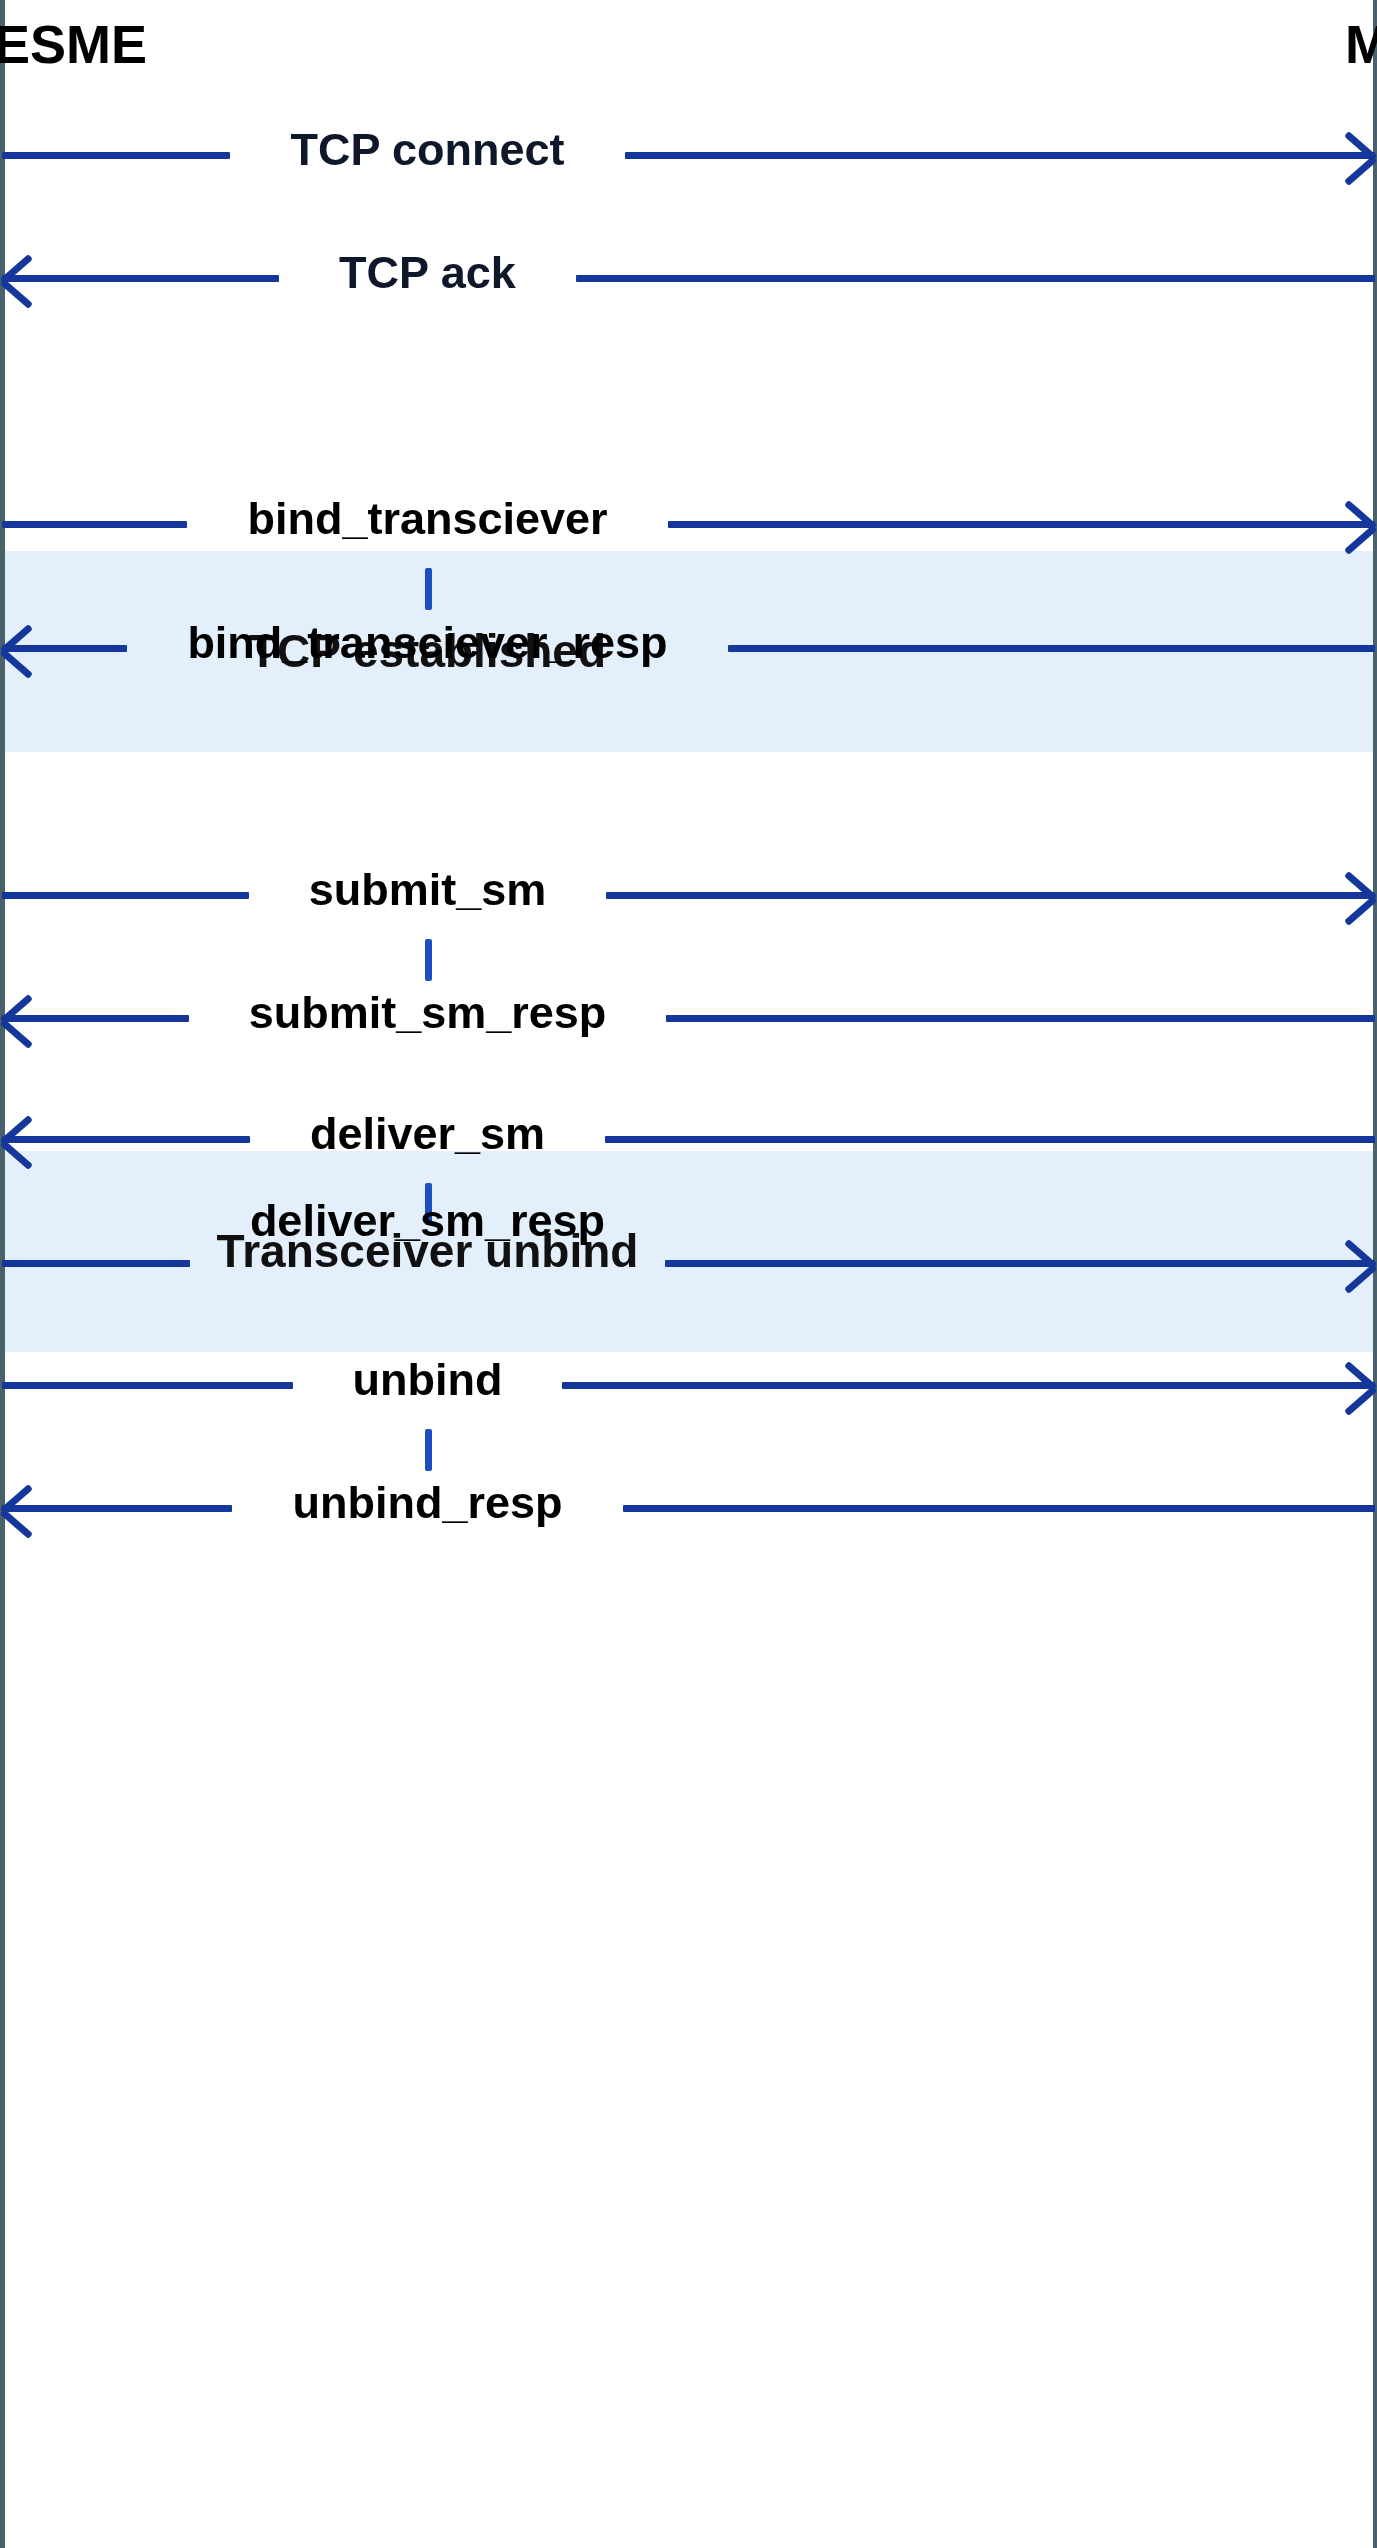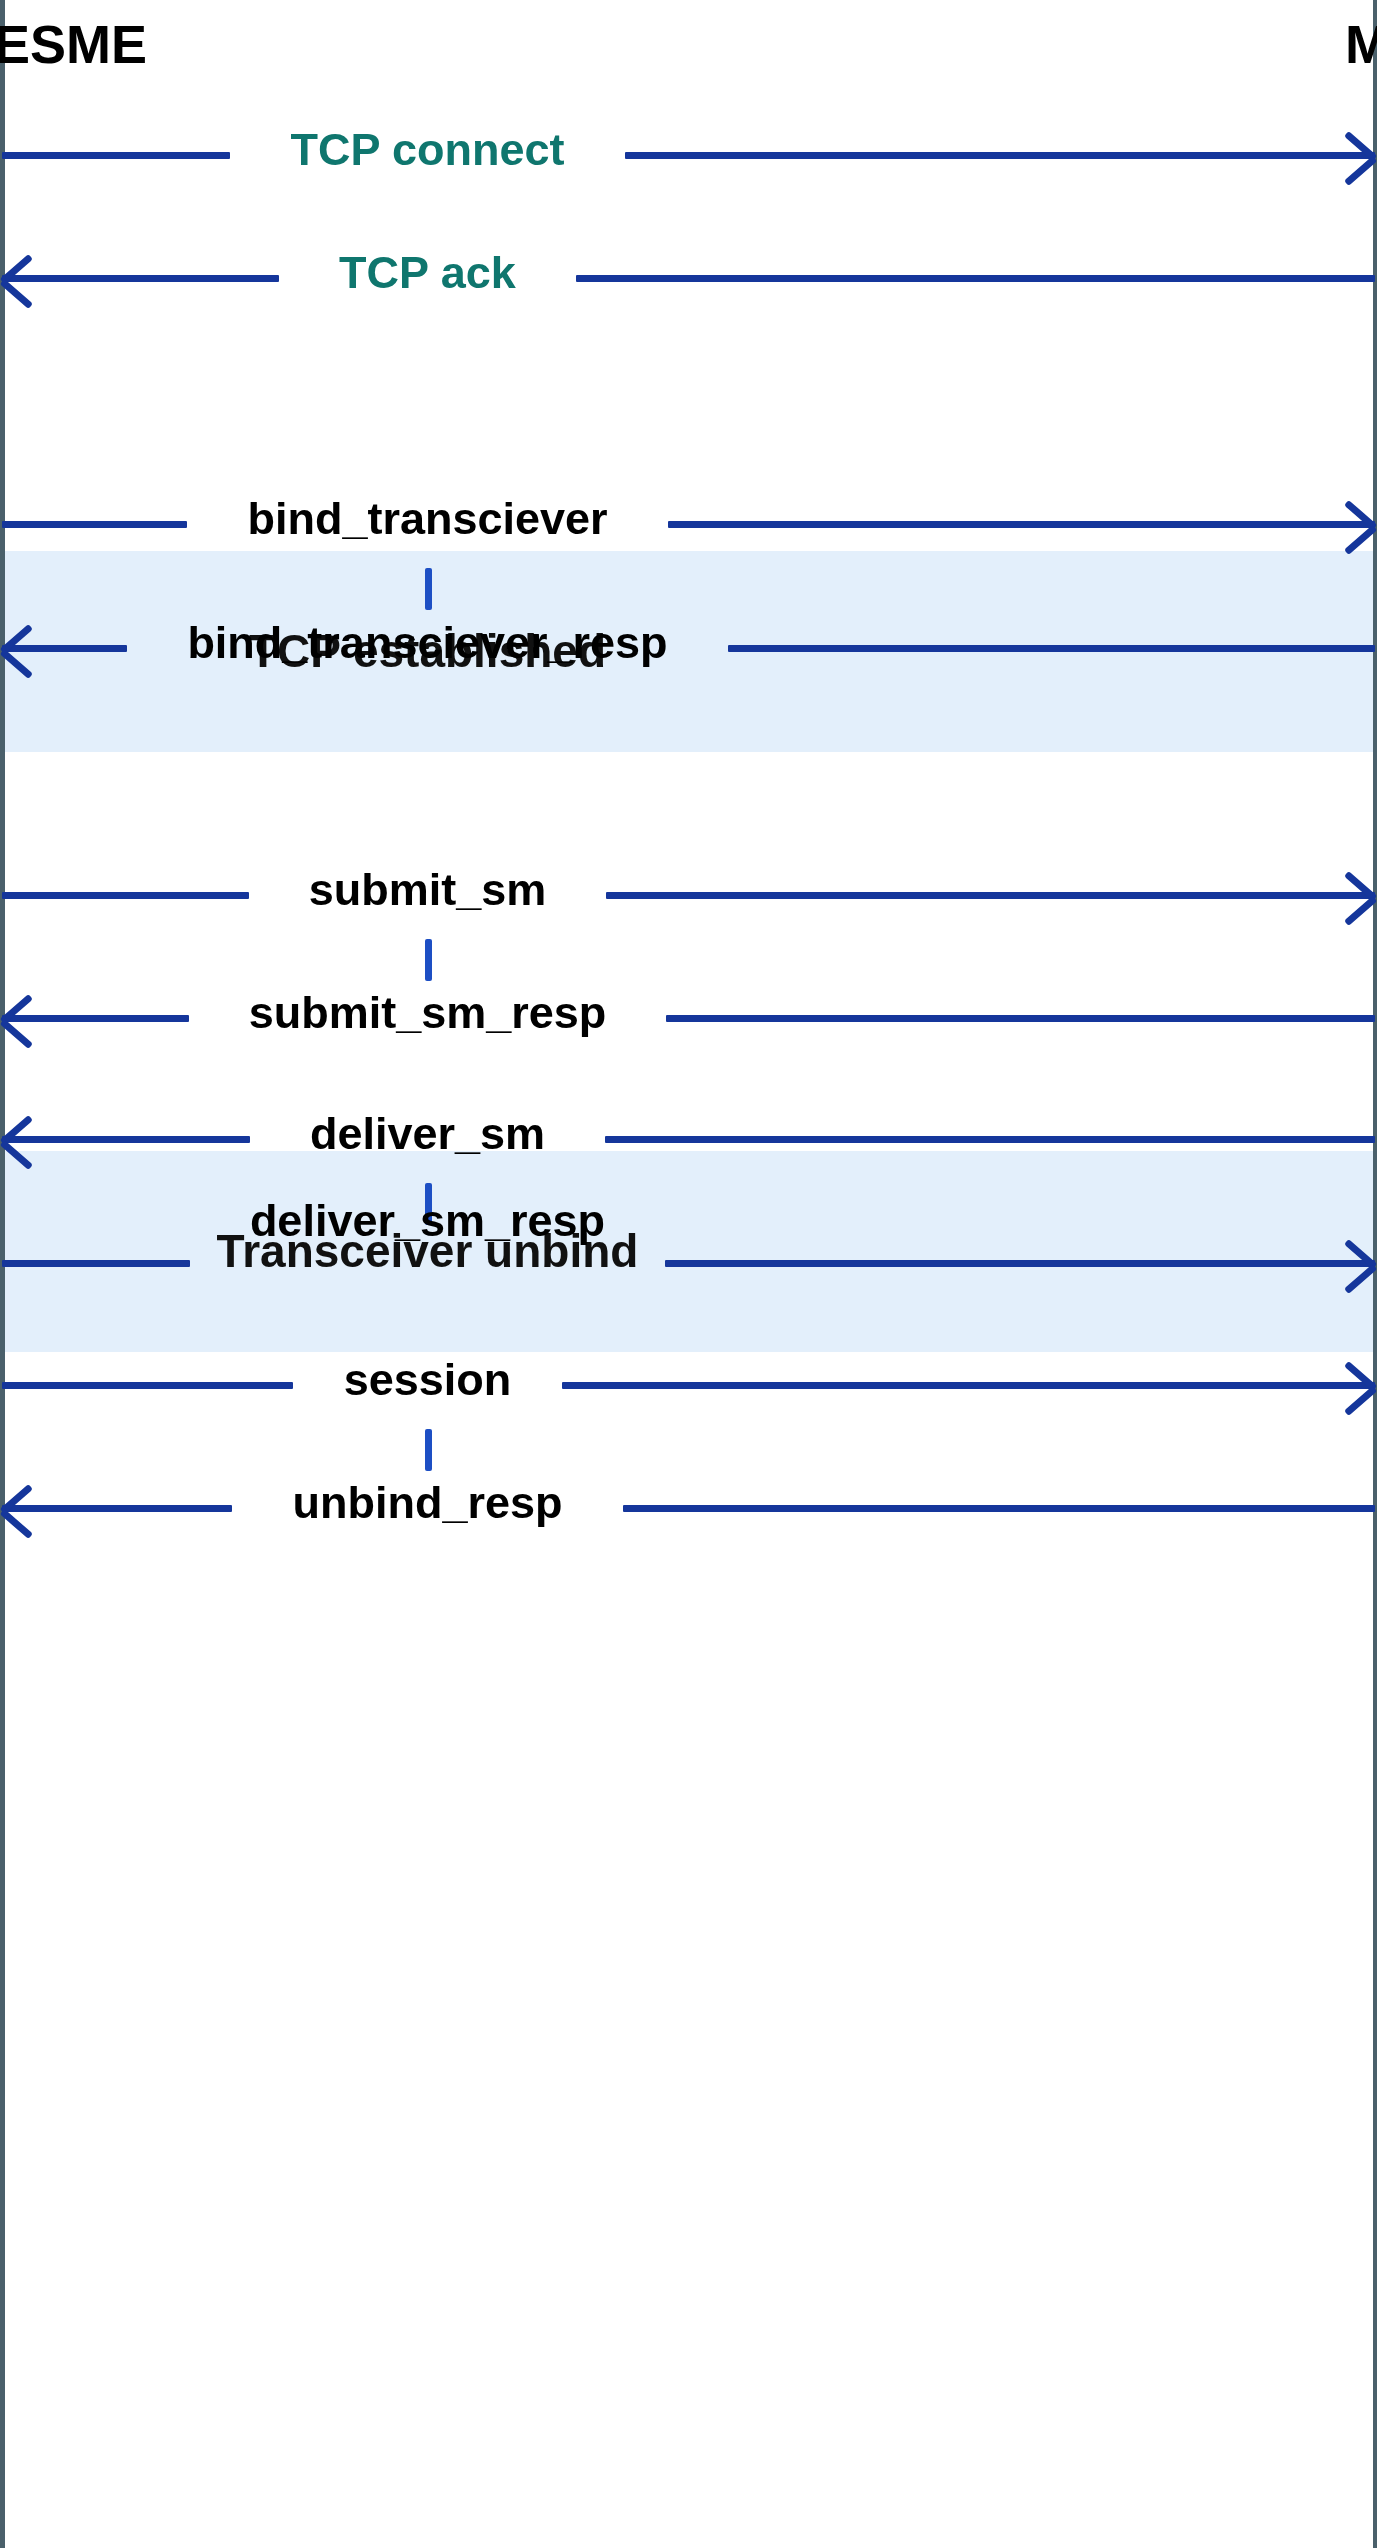--- a/index.html
+++ b/index.html
@@ -60,21 +60,21 @@
     position:absolute;
     left:0;width:855px;
     text-align:center;
     font-size:45px;
     font-weight:700;
     color:#000000;
     white-space:nowrap;
     line-height:1;
   }
   .msg-label.faded{
-    color:#0f766e;
+    color:#0f172a;
     font-weight:700;
   }
 
   
   .shaft{
     position:absolute;
     height:7px;
     background:#15369b;
     border-radius:1px;
   }
@@ -168,21 +168,21 @@
       <span class="b"></span>
     </div>
     <div class="connector" style="left: 424.5px; top: 1183px; height: 42px;"></div>
     <div class="msg-label" style="top: 1198px;">deliver_sm_resp</div>
     <div class="shaft" style="left: 2px; top: 1259.5px; width: 187.883px;"></div>
     <div class="shaft" style="left: 665.117px; top: 1259.5px; width: 709.883px;"></div>
     <div class="head right" style="top: 1263px; left: 1375px;">
       <span class="a"></span>
       <span class="b"></span>
     </div>
-    <div class="msg-label" style="top: 1357px;">session</div>
+    <div class="msg-label" style="top: 1357px;">unbind</div>
     <div class="shaft" style="left: 2px; top: 1381.5px; width: 290.523px;"></div>
     <div class="shaft" style="left: 562.477px; top: 1381.5px; width: 812.523px;"></div>
     <div class="head right" style="top: 1385px; left: 1375px;">
       <span class="a"></span>
       <span class="b"></span>
     </div>
     <div class="connector" style="left: 424.5px; top: 1429px; height: 42px;"></div>
     <div class="msg-label" style="top: 1480px;">unbind_resp</div>
     <div class="shaft" style="left: 2px; top: 1504.5px; width: 230.484px;"></div>
     <div class="shaft" style="left: 622.516px; top: 1504.5px; width: 752.484px;"></div>

